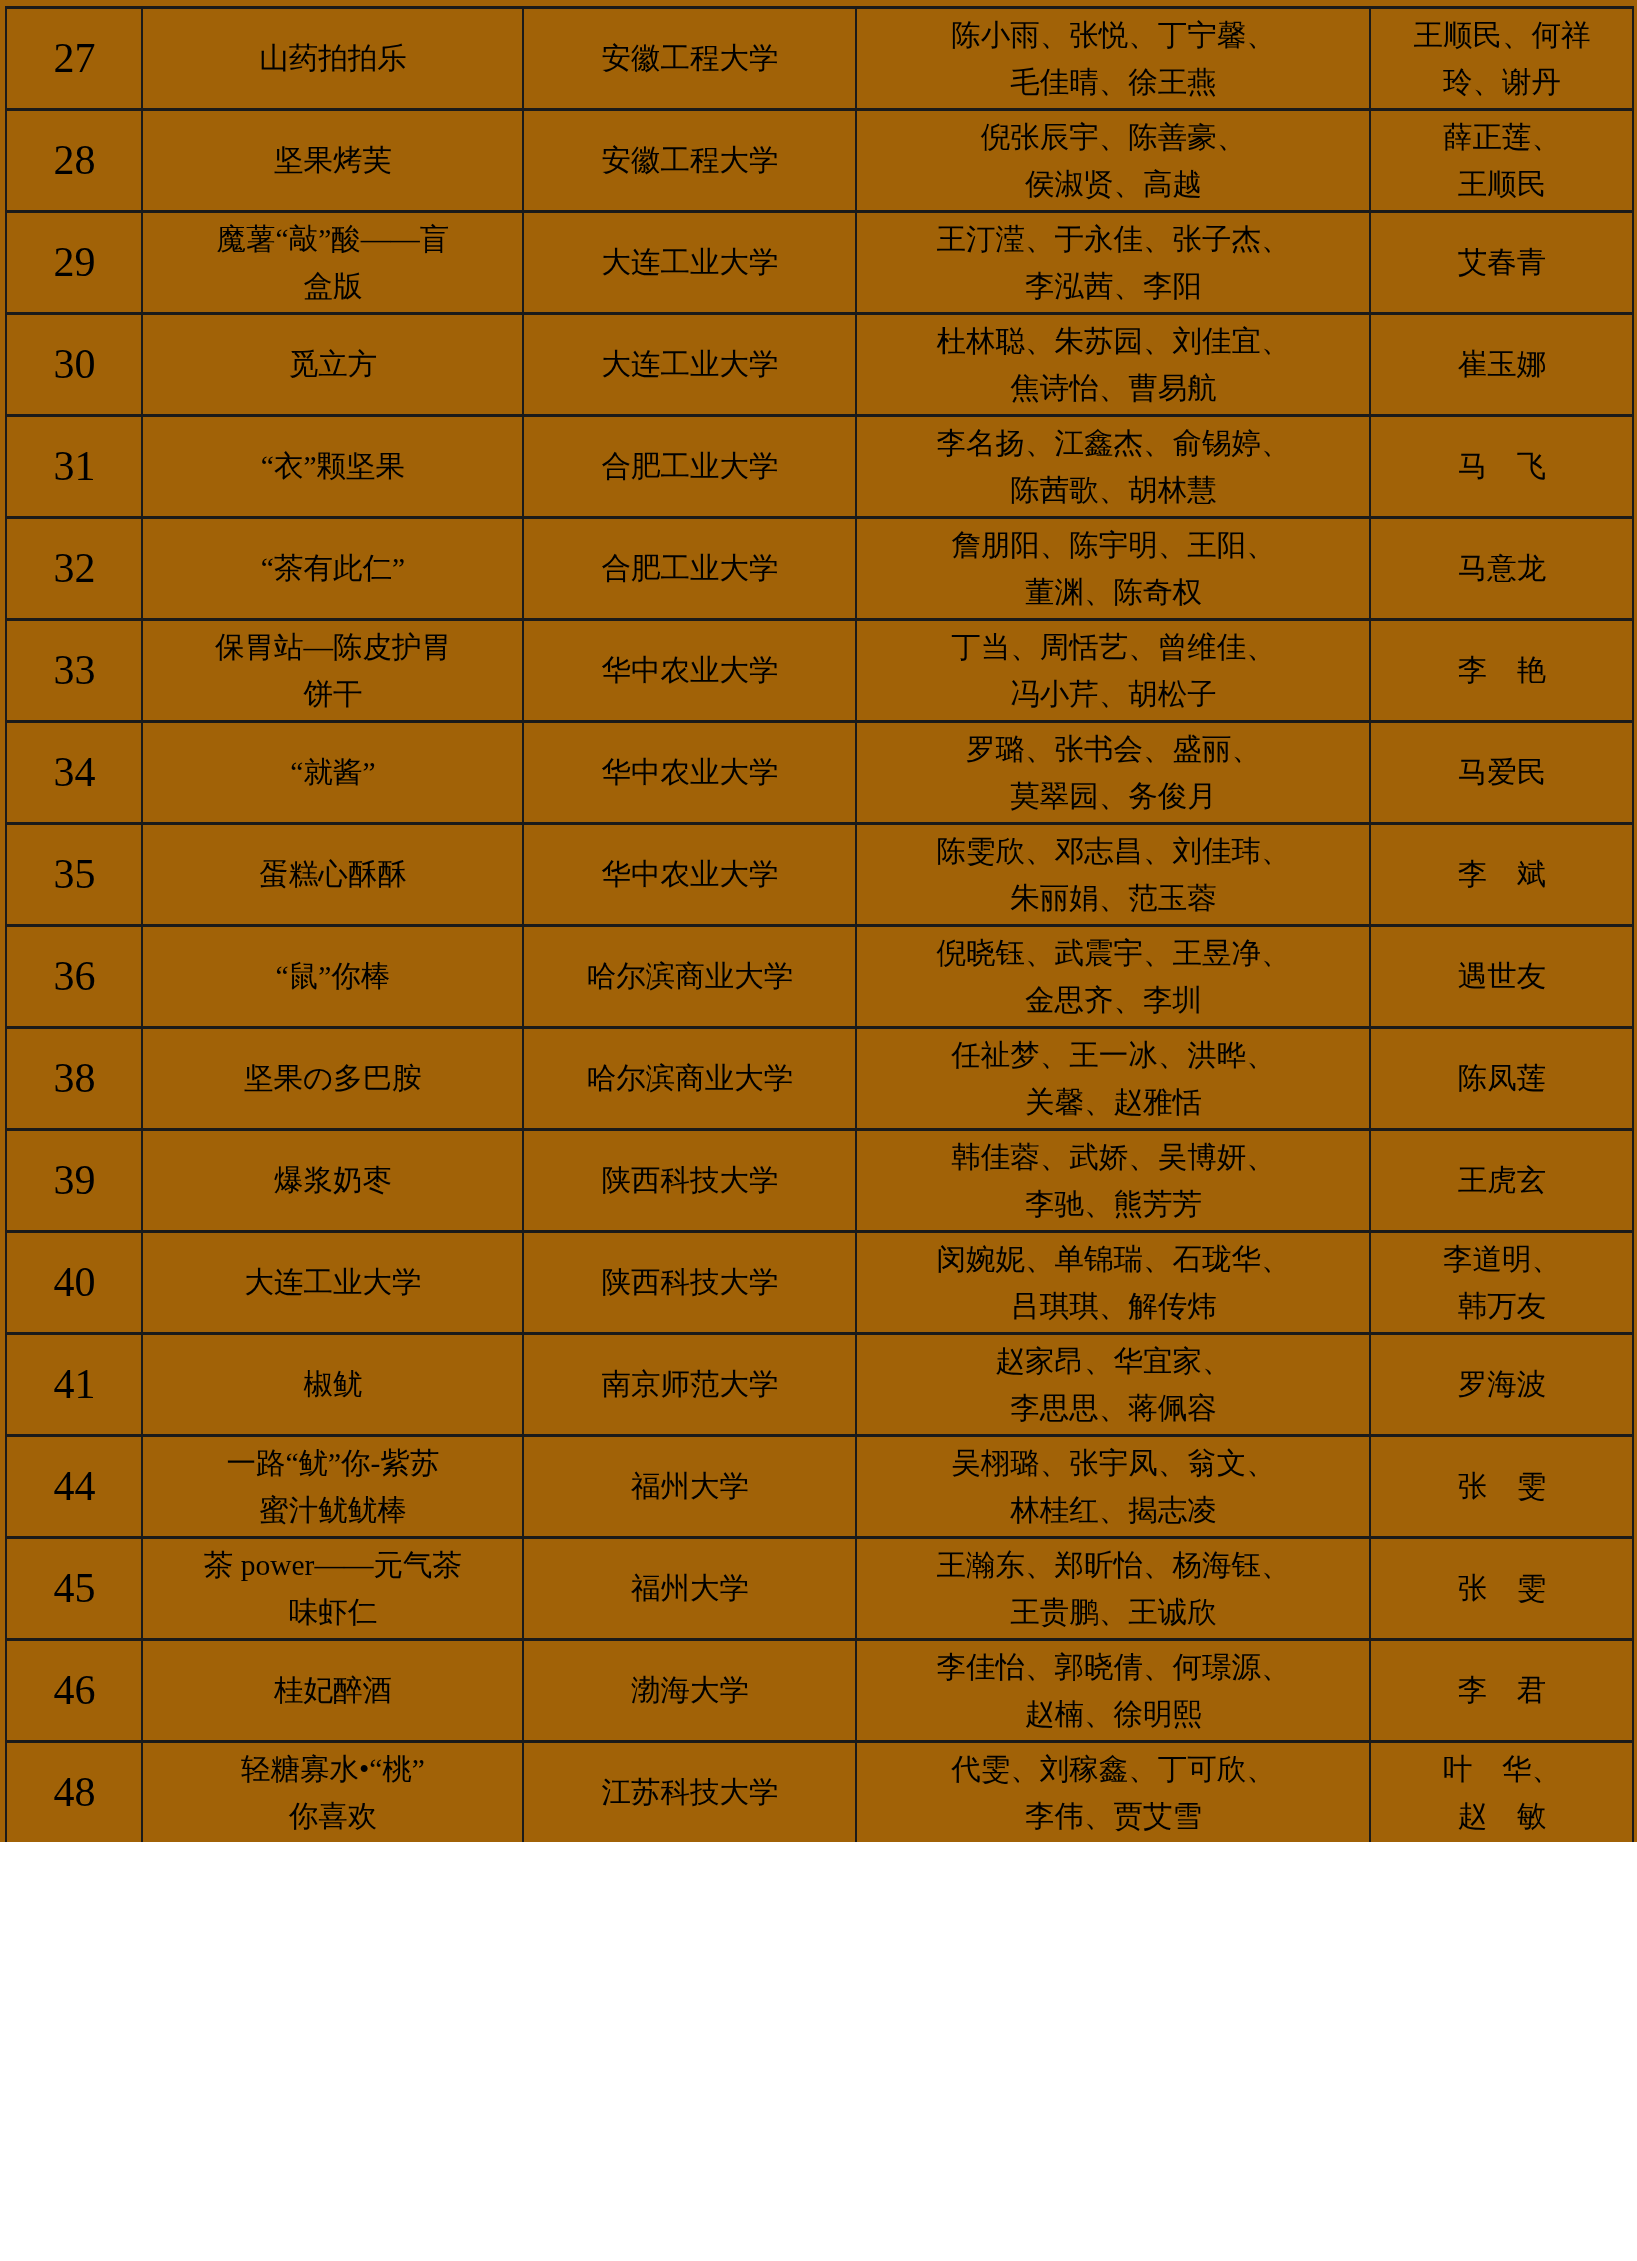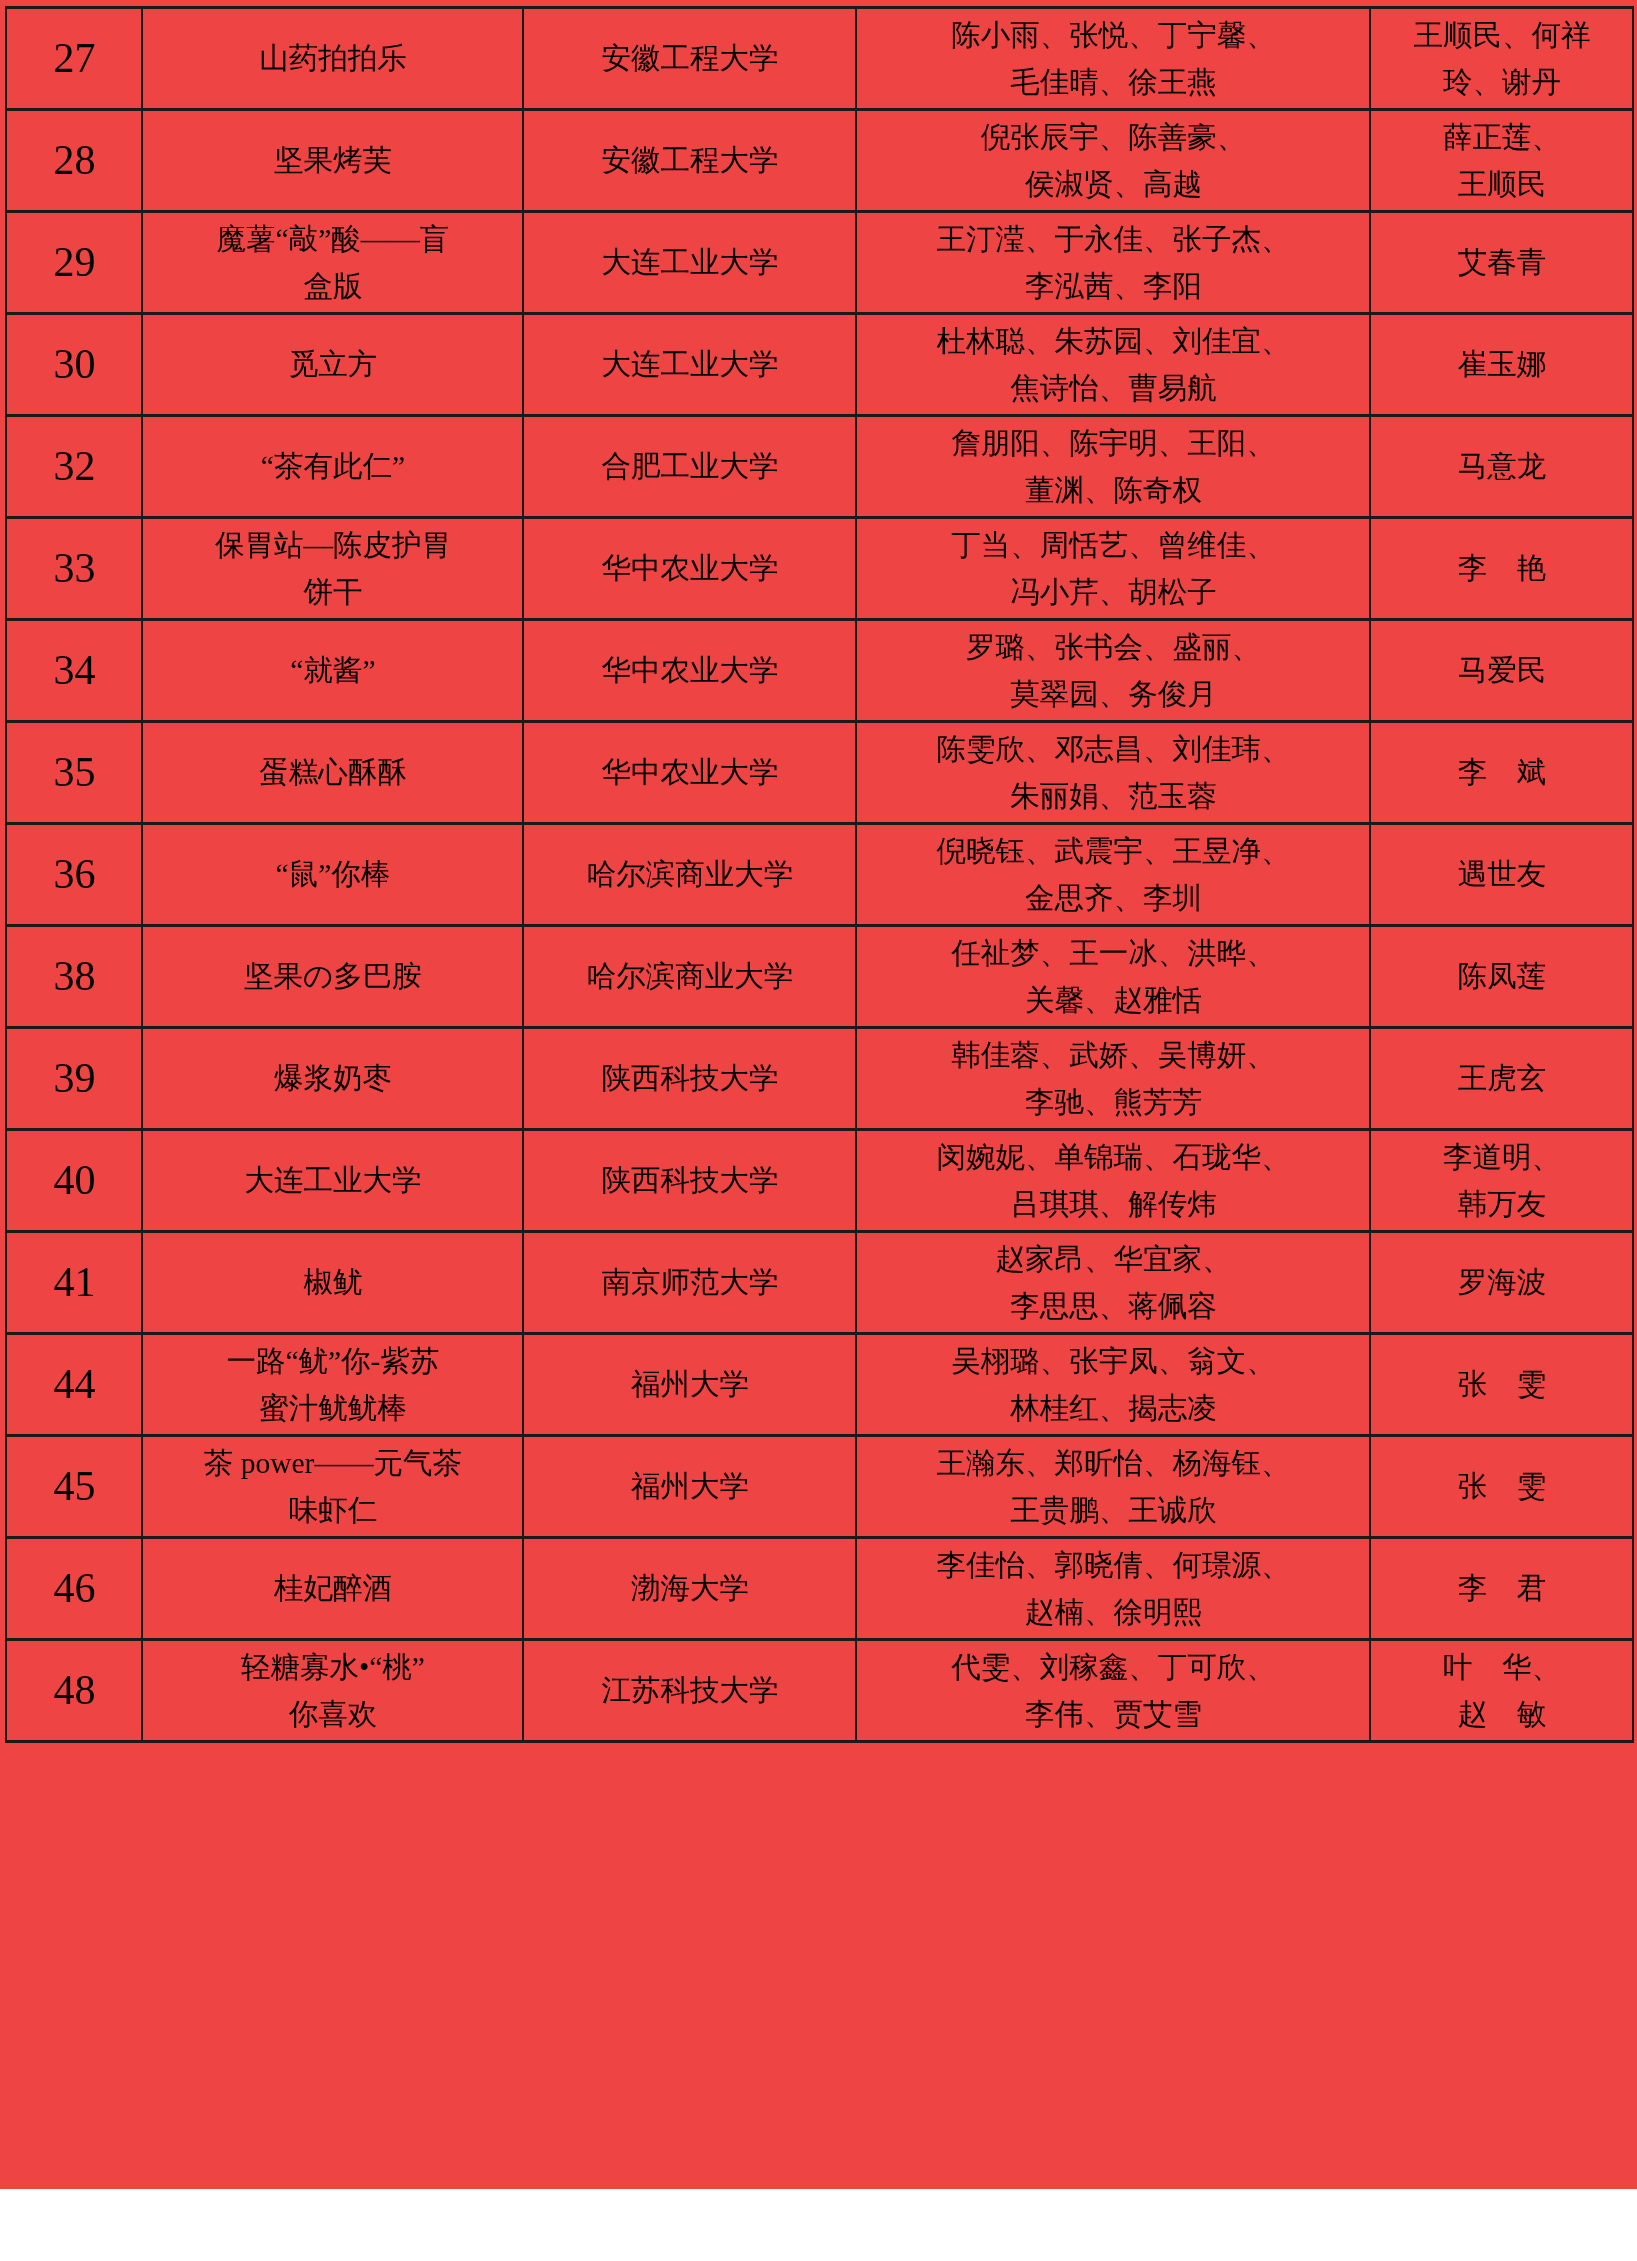--- a/index.html
+++ b/index.html
@@ -1,20 +1,20 @@
 <!DOCTYPE html>
 <html style="font-size:12.4px"><head>
 <meta charset="utf-8">
 <style>
   html, body { margin: 0; padding: 0; background: #ffffff; }
   .page {
     position: relative;
     width: 1638px;
-    height: 2189px;
-    background: #ef4444;
+    height: 1842px;
+    background: #a16207;
     color: #000000;
     font-family: "Liberation Serif", "DejaVu Serif", serif;
   }
   table.award-table {
     position: absolute;
     left: 5.4px;
     top: 6.2px;
     width: 1626px;
     border-collapse: collapse;
     table-layout: fixed;
@@ -84,20 +84,28 @@
   </tr>
         <tr>
     <td class="no">30</td>
     <td class="name">觅立方</td>
     <td class="univ">大连工业大学</td>
     <td class="members">杜林聪、朱苏园、刘佳宜、
 焦诗怡、曹易航</td>
     <td class="adv">崔玉娜</td>
   </tr>
         <tr>
+    <td class="no">31</td>
+    <td class="name">“衣”颗坚果</td>
+    <td class="univ">合肥工业大学</td>
+    <td class="members">李名扬、江鑫杰、俞锡婷、
+陈茜歌、胡林慧</td>
+    <td class="adv">马　飞</td>
+  </tr>
+        <tr>
     <td class="no">32</td>
     <td class="name">“茶有此仁”</td>
     <td class="univ">合肥工业大学</td>
     <td class="members">詹朋阳、陈宇明、王阳、
 董渊、陈奇权</td>
     <td class="adv">马意龙</td>
   </tr>
         <tr>
     <td class="no">33</td>
     <td class="name">保胃站—陈皮护胃

